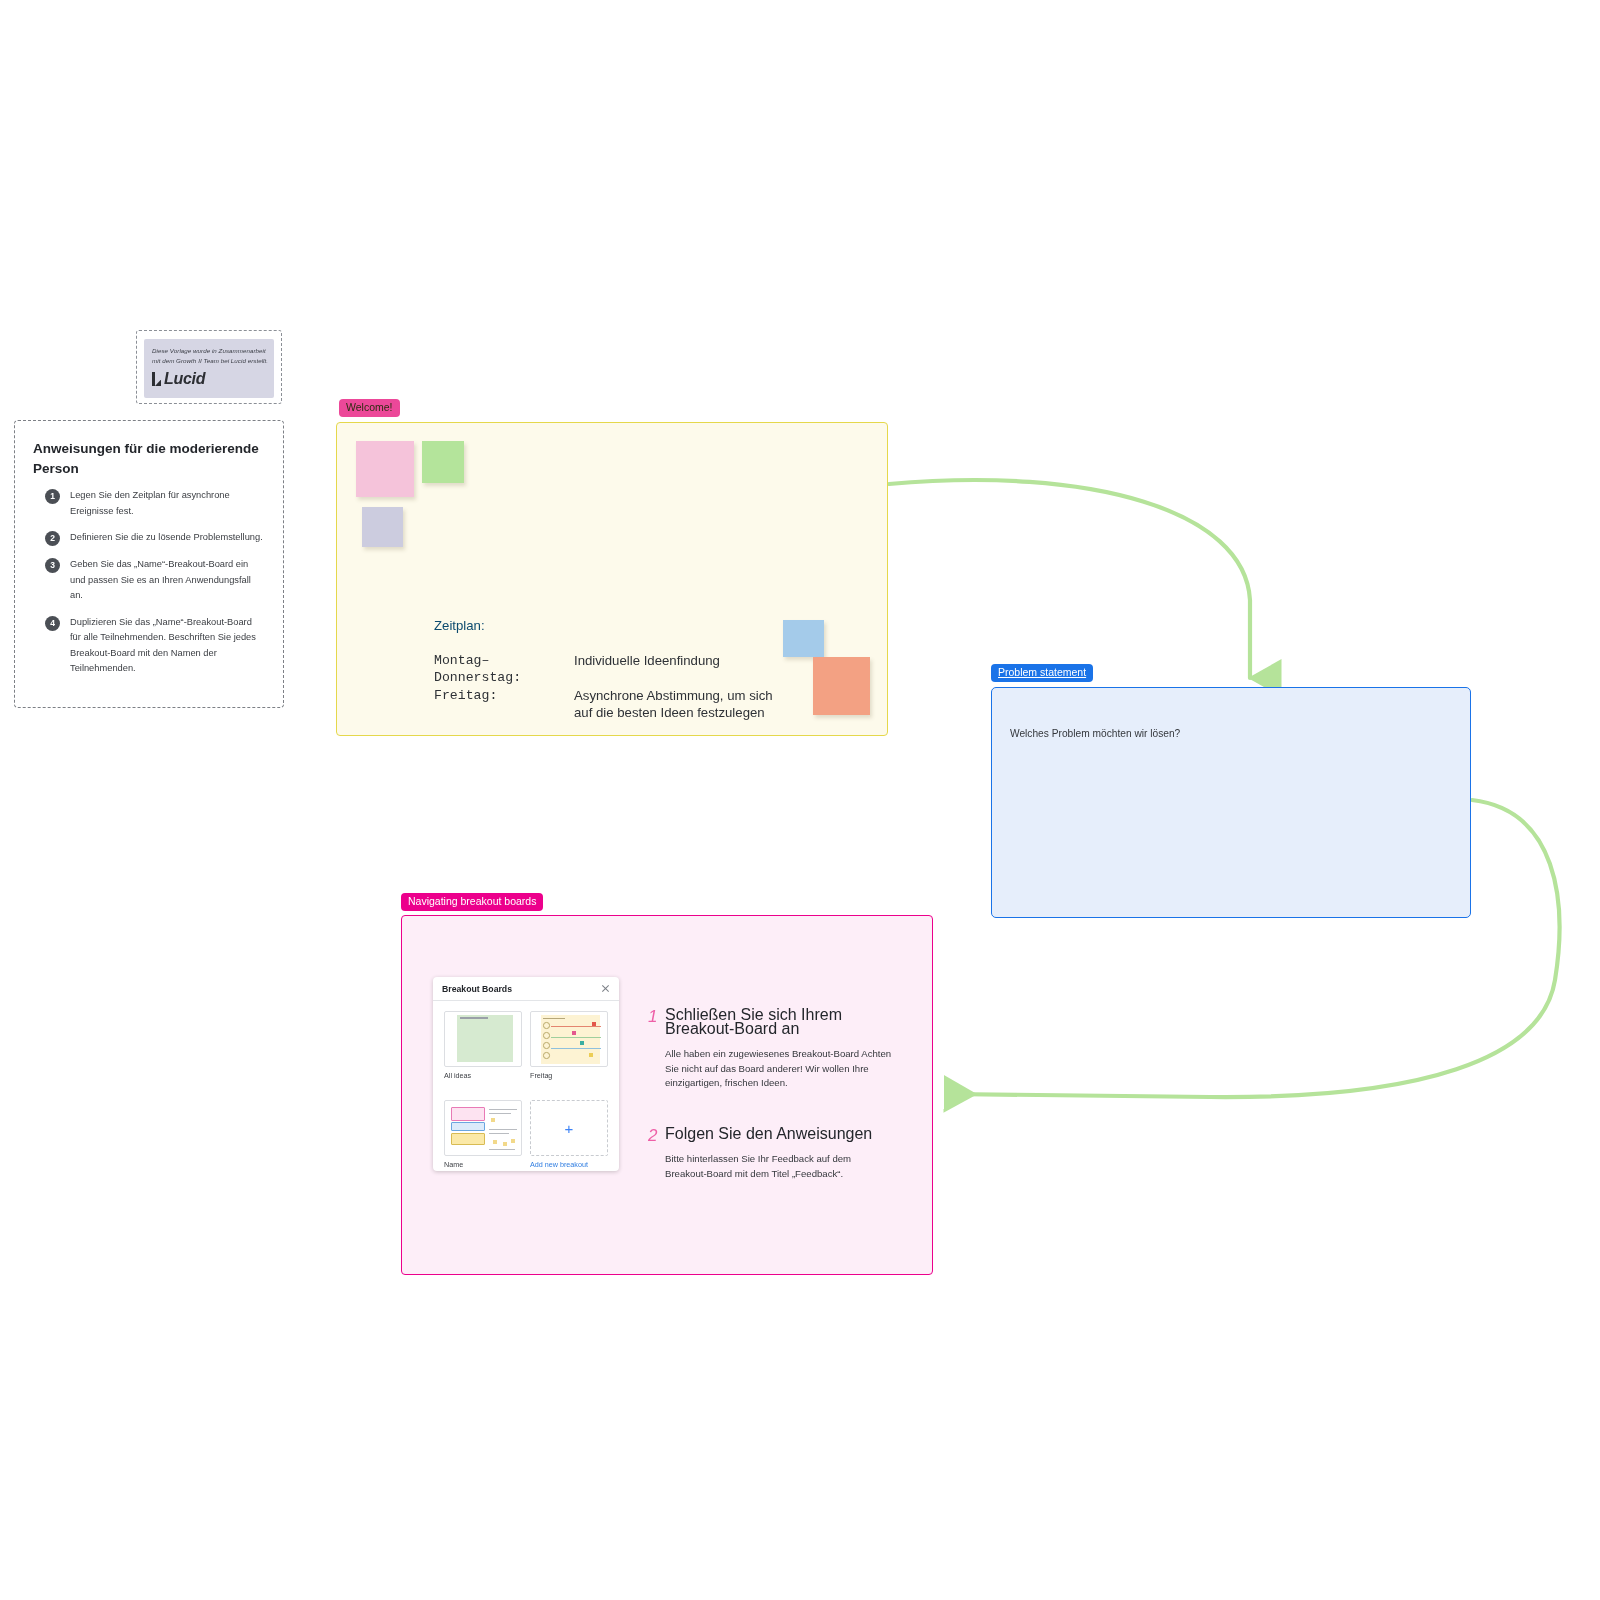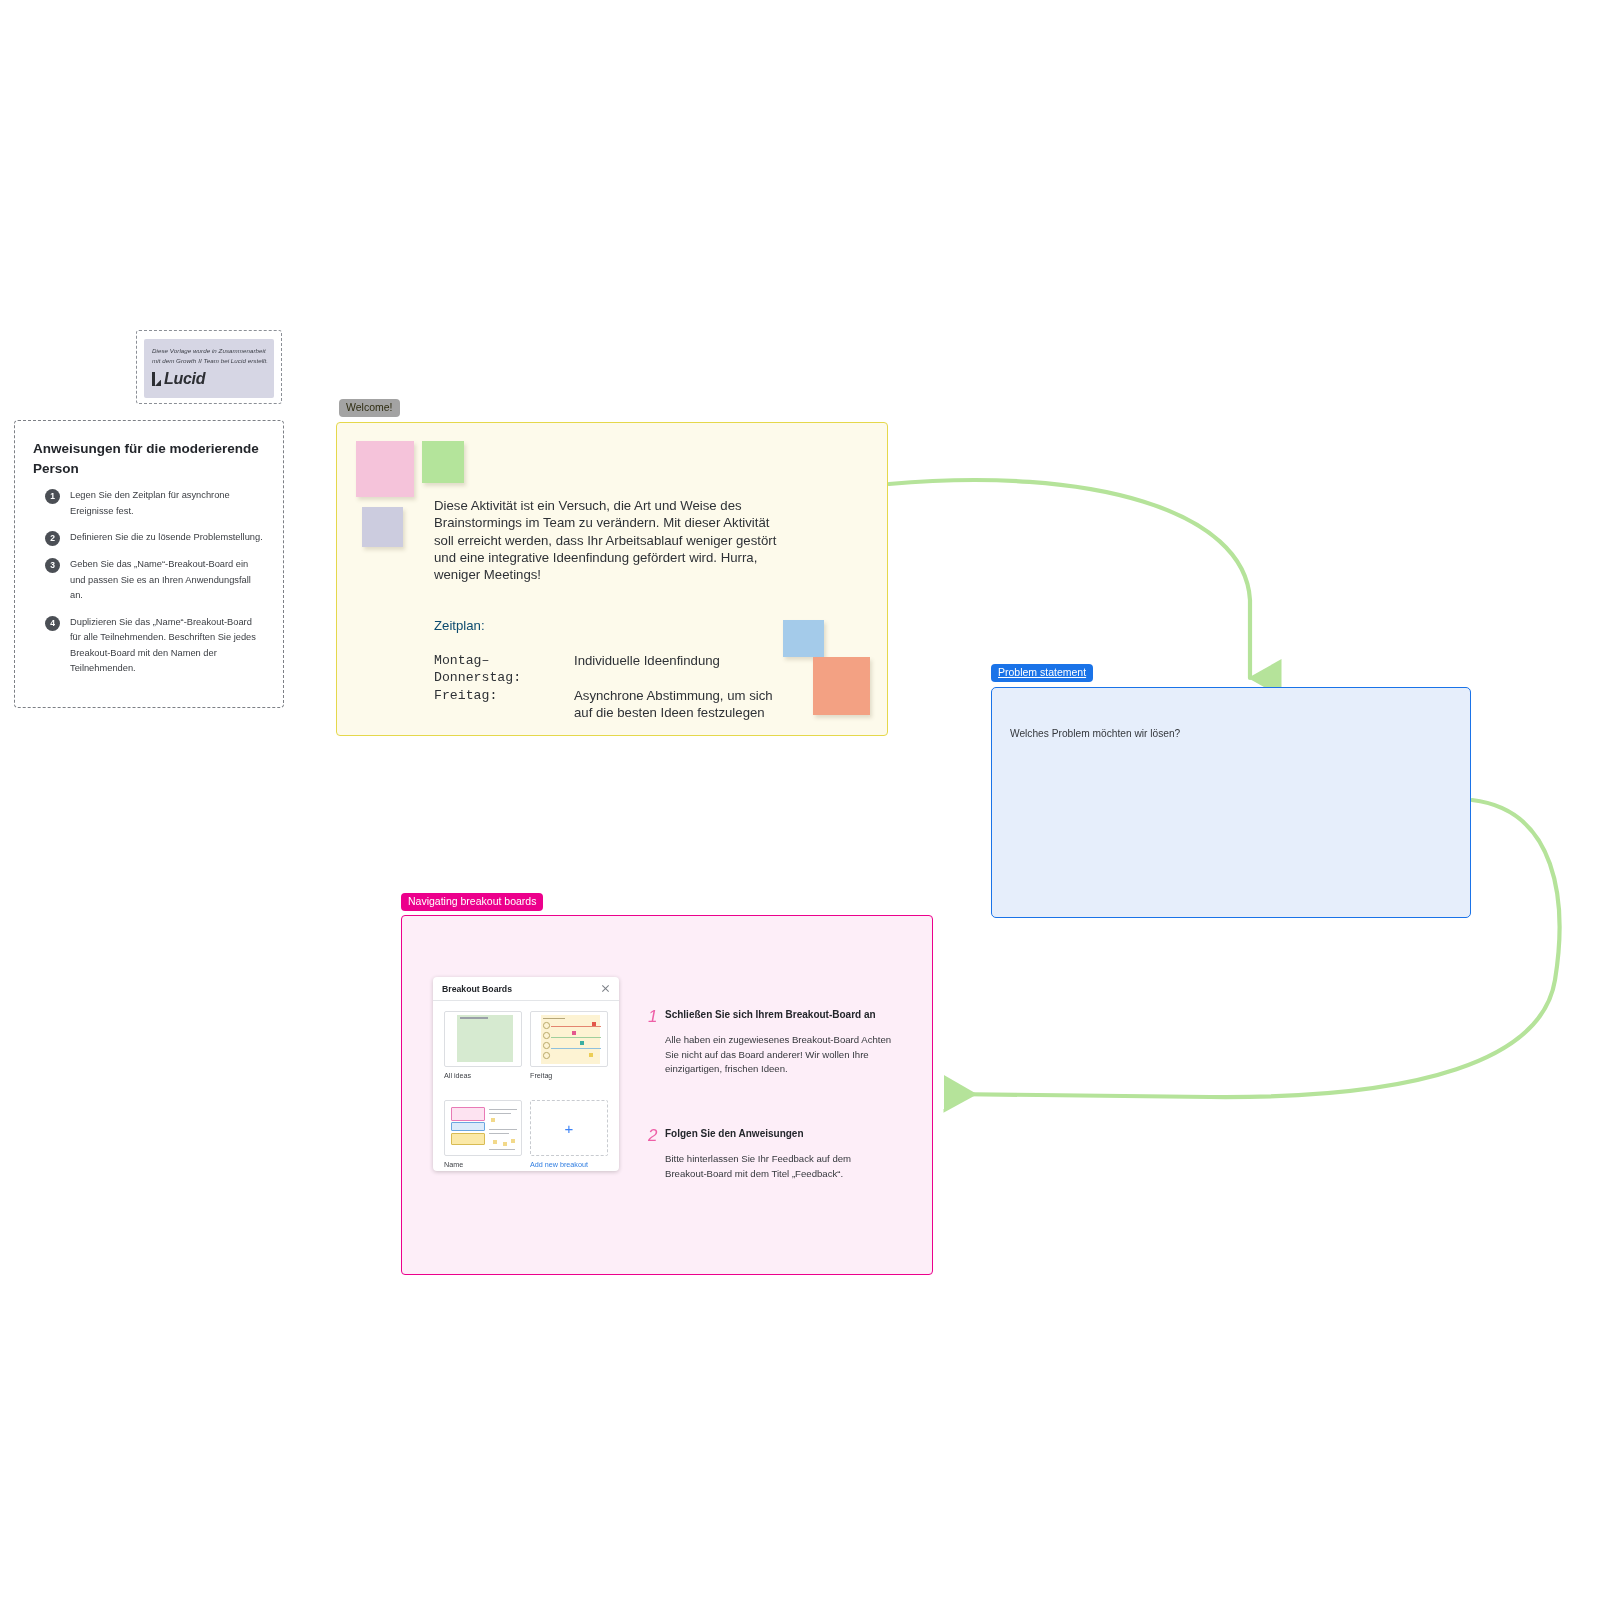--- a/index.html
+++ b/index.html
@@ -116,21 +116,21 @@
     position: absolute;
     border-radius: 4px;
     font-size: 10.5px;
     color: #ffffff;
     padding: 3px 7px 4px 7px;
     white-space: nowrap;
     line-height: 11px;
   }
 
   
-  #welcome-label { left: 339px; top: 399px; background: #a3a3a3; color: #2f2d12; }
+  #welcome-label { left: 339px; top: 399px; background: #ec4899; color: #2f2d12; }
   #welcome-frame {
     left: 336px; top: 422px; width: 552px; height: 314px;
     background: #fdfaeb;
     border: 1.6px solid #e5d84b;
     border-radius: 4px;
     box-sizing: border-box;
   }
   .sticky {
     position: absolute;
     box-shadow: 2px 3px 4px rgba(80,70,30,0.16);
@@ -285,22 +285,22 @@
   .step-num {
     font-size: 17px;
     font-style: italic;
     color: #ee5fa7;
     width: 17px;
     flex: 0 0 auto;
     line-height: 17px;
   }
   .step-body { width: 230px; }
   .step-title {
-    font-size: 10px;
-    font-weight: bold;
+    font-size: 16px;
+    font-weight: normal;
     line-height: 14px;
     color: #23262b;
   }
   .step-text {
     font-size: 9.6px;
     line-height: 14.5px;
     color: #35383d;
     margin-top: 11px;
   }
   #step-1 { left: 648px; top: 1008px; }
@@ -363,21 +363,20 @@
 
   <div class="frame-label" id="welcome-label">Welcome!</div>
   <div class="abs" id="welcome-frame"></div>
 
   <div class="abs sticky" id="sticky-pink"></div>
   <div class="abs sticky" id="sticky-green"></div>
   <div class="abs sticky" id="sticky-lilac"></div>
   <div class="abs sticky" id="sticky-blue"></div>
   <div class="abs sticky" id="sticky-peach"></div>
 
-  <div class="abs" id="welcome-body">Diese Aktivität ist ein Versuch, die Art und Weise des Brainstormings im Team zu verändern. Mit dieser Aktivität soll erreicht werden, dass Ihr Arbeitsablauf weniger gestört und eine integrative Ideenfindung gefördert wird. Hurra, weniger Meetings!</div>
   <div class="abs" id="welcome-schedule-title">Zeitplan:</div>
   <div class="abs" id="welcome-schedule">
     <div class="sched-row">
       <span class="sched-day">Montag–Donnerstag:</span>
       <span>Individuelle Ideenfindung</span>
     </div>
     <div class="sched-row">
       <span class="sched-day">Freitag:</span>
       <span>Asynchrone Abstimmung, um sich auf die besten Ideen festzulegen</span>
     </div>

